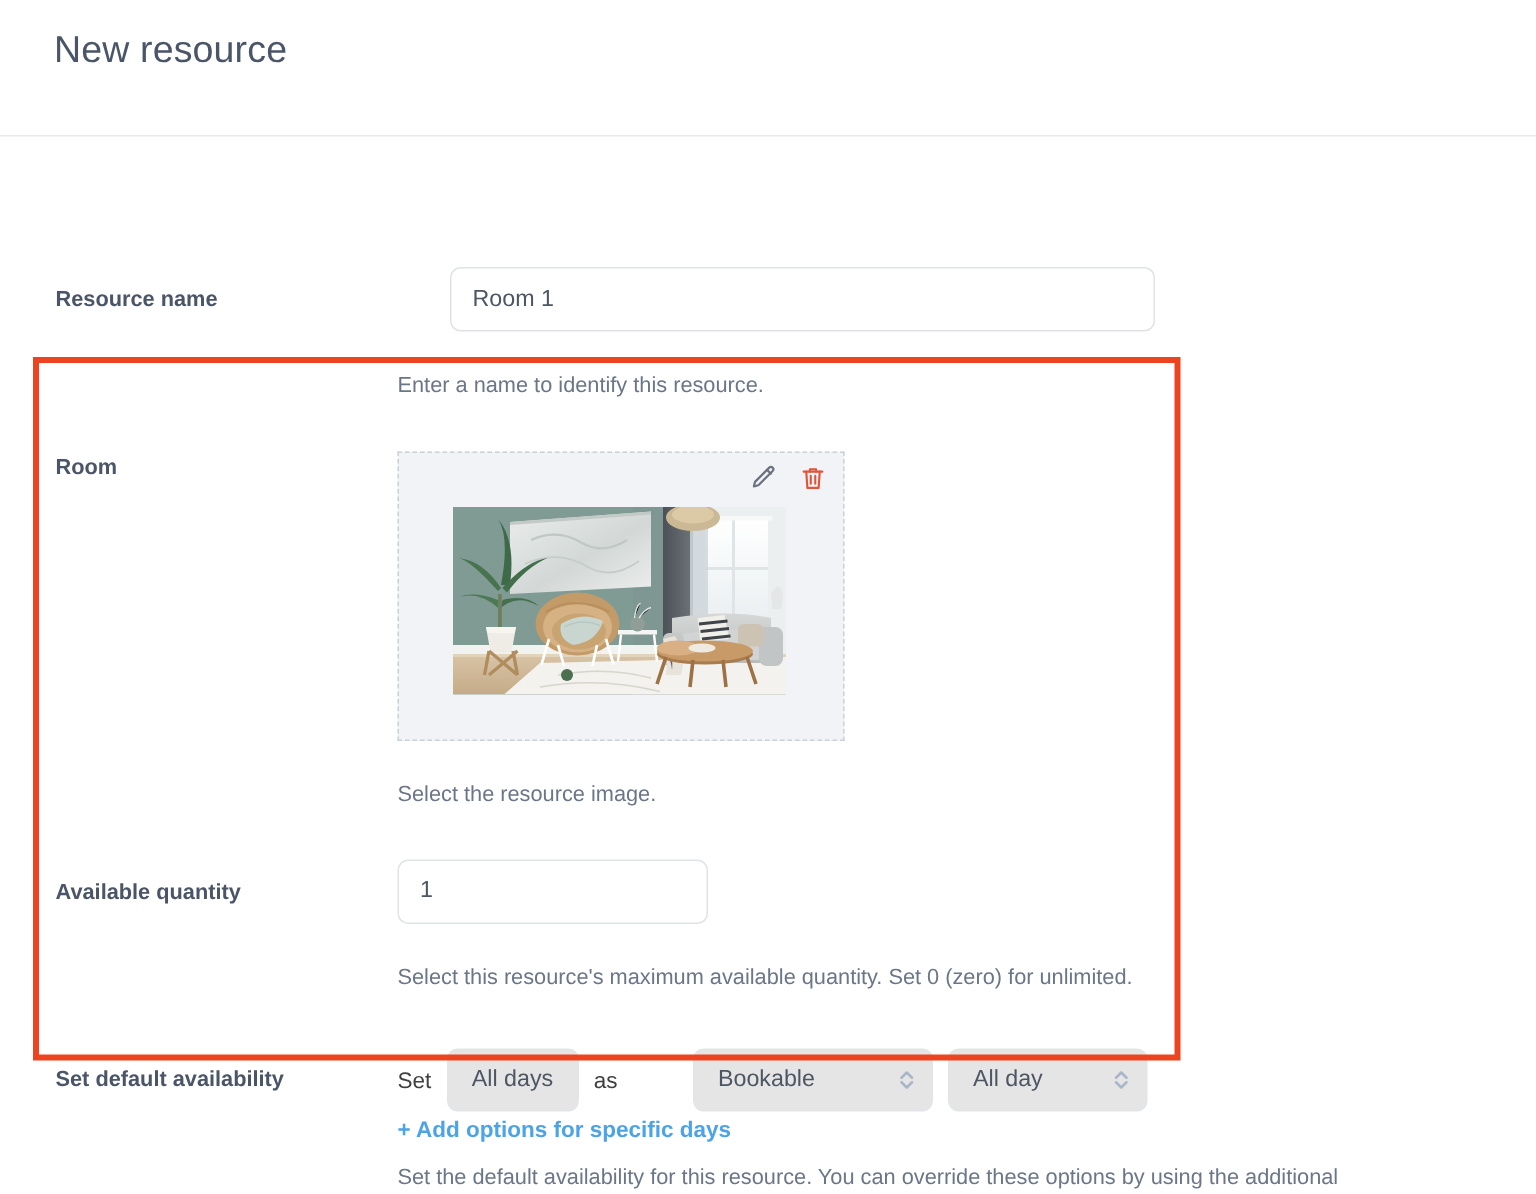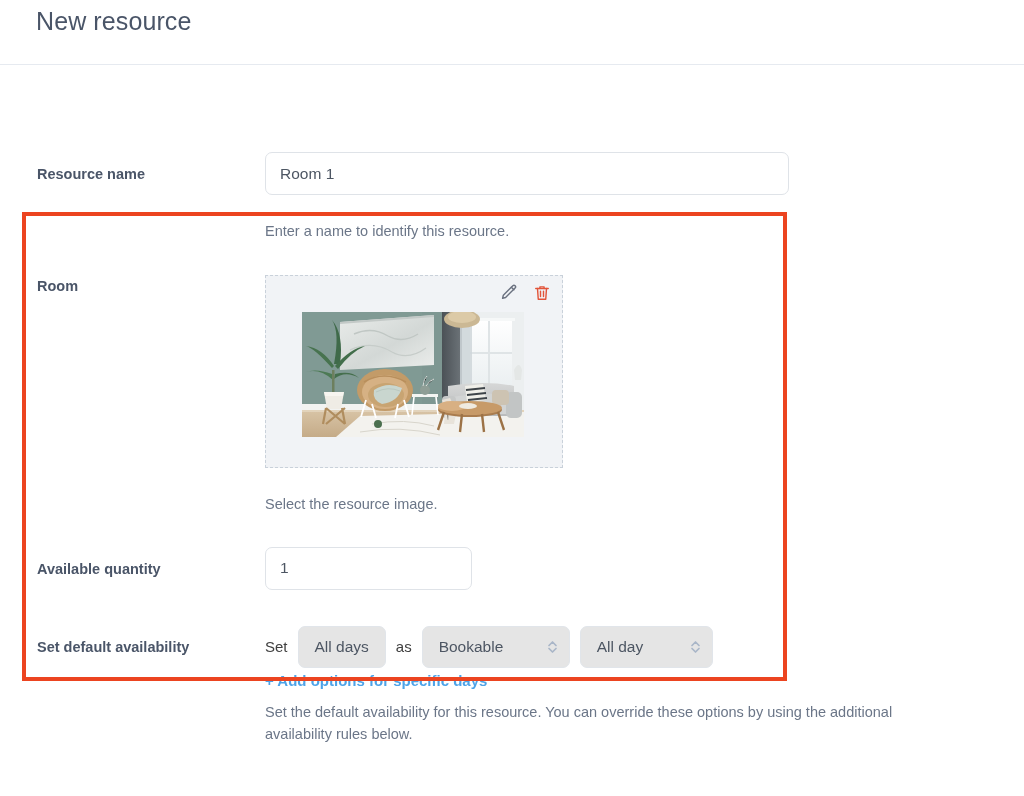--- a/index.html
+++ b/index.html
@@ -6,25 +6,25 @@
   html, body {
     margin: 0; padding: 0;
     width: 1024px; height: 796px;
     background: #ffffff;
     font-family: "Liberation Sans", sans-serif;
     overflow: hidden;
   }
 
   
   .page-header {
-    height: 65px;
+    height: 91px;
     border-bottom: 1px solid #e6eaf0;
     display: flex;
     align-items: flex-start;
-    padding: 6px 0 0 36px;
+    padding: 18px 0 0 36px;
   }
   .page-title {
     font-size: 25px;
     font-weight: 400;
     color: #4a5568;
     letter-spacing: 0.1px;
     line-height: 1.25;
     margin: 0;
   }
 
@@ -62,21 +62,21 @@
     border: 1px solid #dfe3e8;
     border-radius: 7px;
     background: #fff;
     font-family: "Liberation Sans", sans-serif;
     font-size: 15.5px;
     color: #4d5663;
     padding: 0 14px;
     outline: none;
   }
   .text-input::placeholder { color: #9aa5b1; }
-  .input-name { width: 524px; }
+  .input-name { width: 470px; margin-left: 35px; }
   .input-qty  { width: 207px; }
 
   .help-text {
     font-size: 14.5px;
     color: #6b7688;
     line-height: 1.55;
     margin-top: 25px;
     max-width: 660px;
   }
 
@@ -130,21 +130,21 @@
     display: inline-flex;
     align-items: center;
     font-family: "Liberation Sans", sans-serif;
     font-size: 15.5px;
     color: #4d5663;
     padding: 0 16px;
     cursor: pointer;
     white-space: nowrap;
   }
   .pill.with-caret { padding-right: 10px; justify-content: space-between; }
-  .pill-bookable { width: 148px; }
+  .pill-bookable { width: 160px; margin-left: 40px; }
   .pill-allday   { width: 133px; }
   .caret {
     margin-left: 12px;
     flex: 0 0 auto;
     display: inline-flex;
   }
   .link-add {
     display: inline-block;
     margin-top: 4px;
     font-size: 15px;
@@ -312,20 +312,21 @@
         </div>
       </div>
       <div class="help-text">Select the resource image.</div>
     </div>
   </div>
 
   <div class="field-row" style="margin-top:31px;">
     <div class="field-label">Available quantity</div>
     <div class="field-control">
       <input class="text-input input-qty" type="text" value="1" style="">
+      <div class="help-text">Select this resource's maximum available quantity. Set 0 (zero) for unlimited.</div>
     </div>
   </div>
 
   <div class="field-row" style="margin-top:36px;">
     <div class="field-label" style="padding-top:12px;">Set default availability</div>
     <div class="field-control">
       <div class="avail-line">
         <span class="inline-word">Set</span>
 
         <div class="pill">

